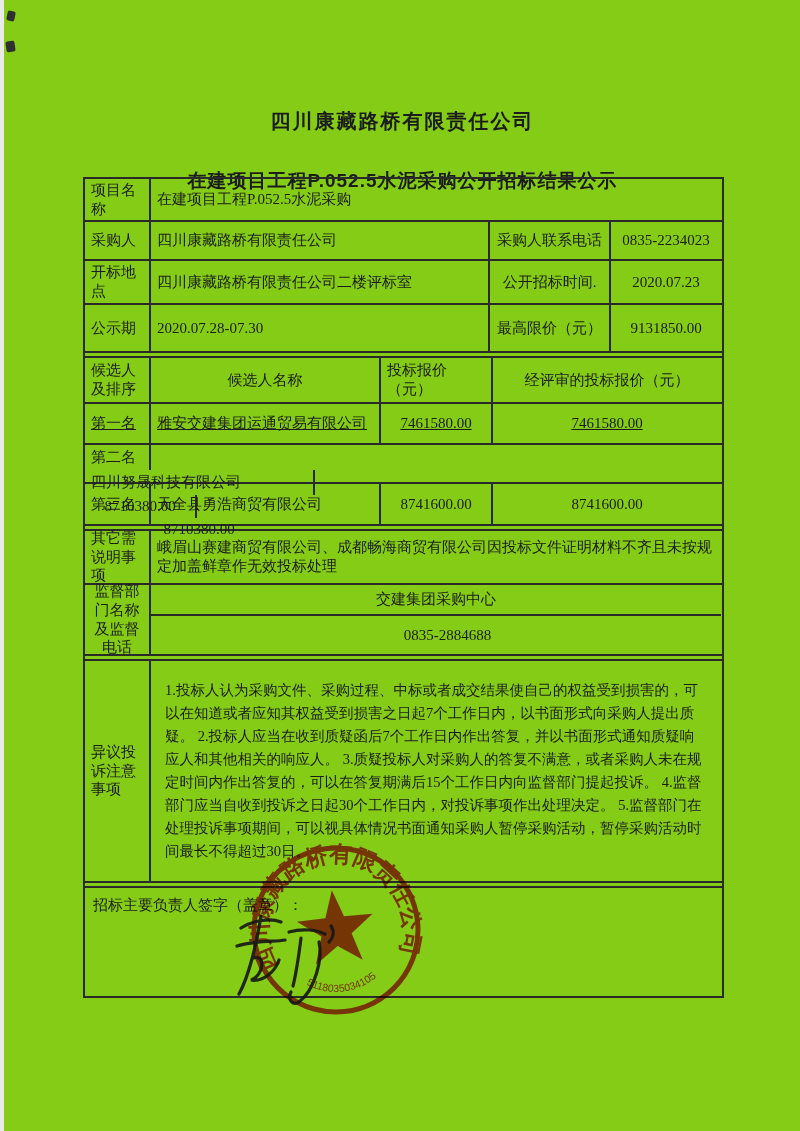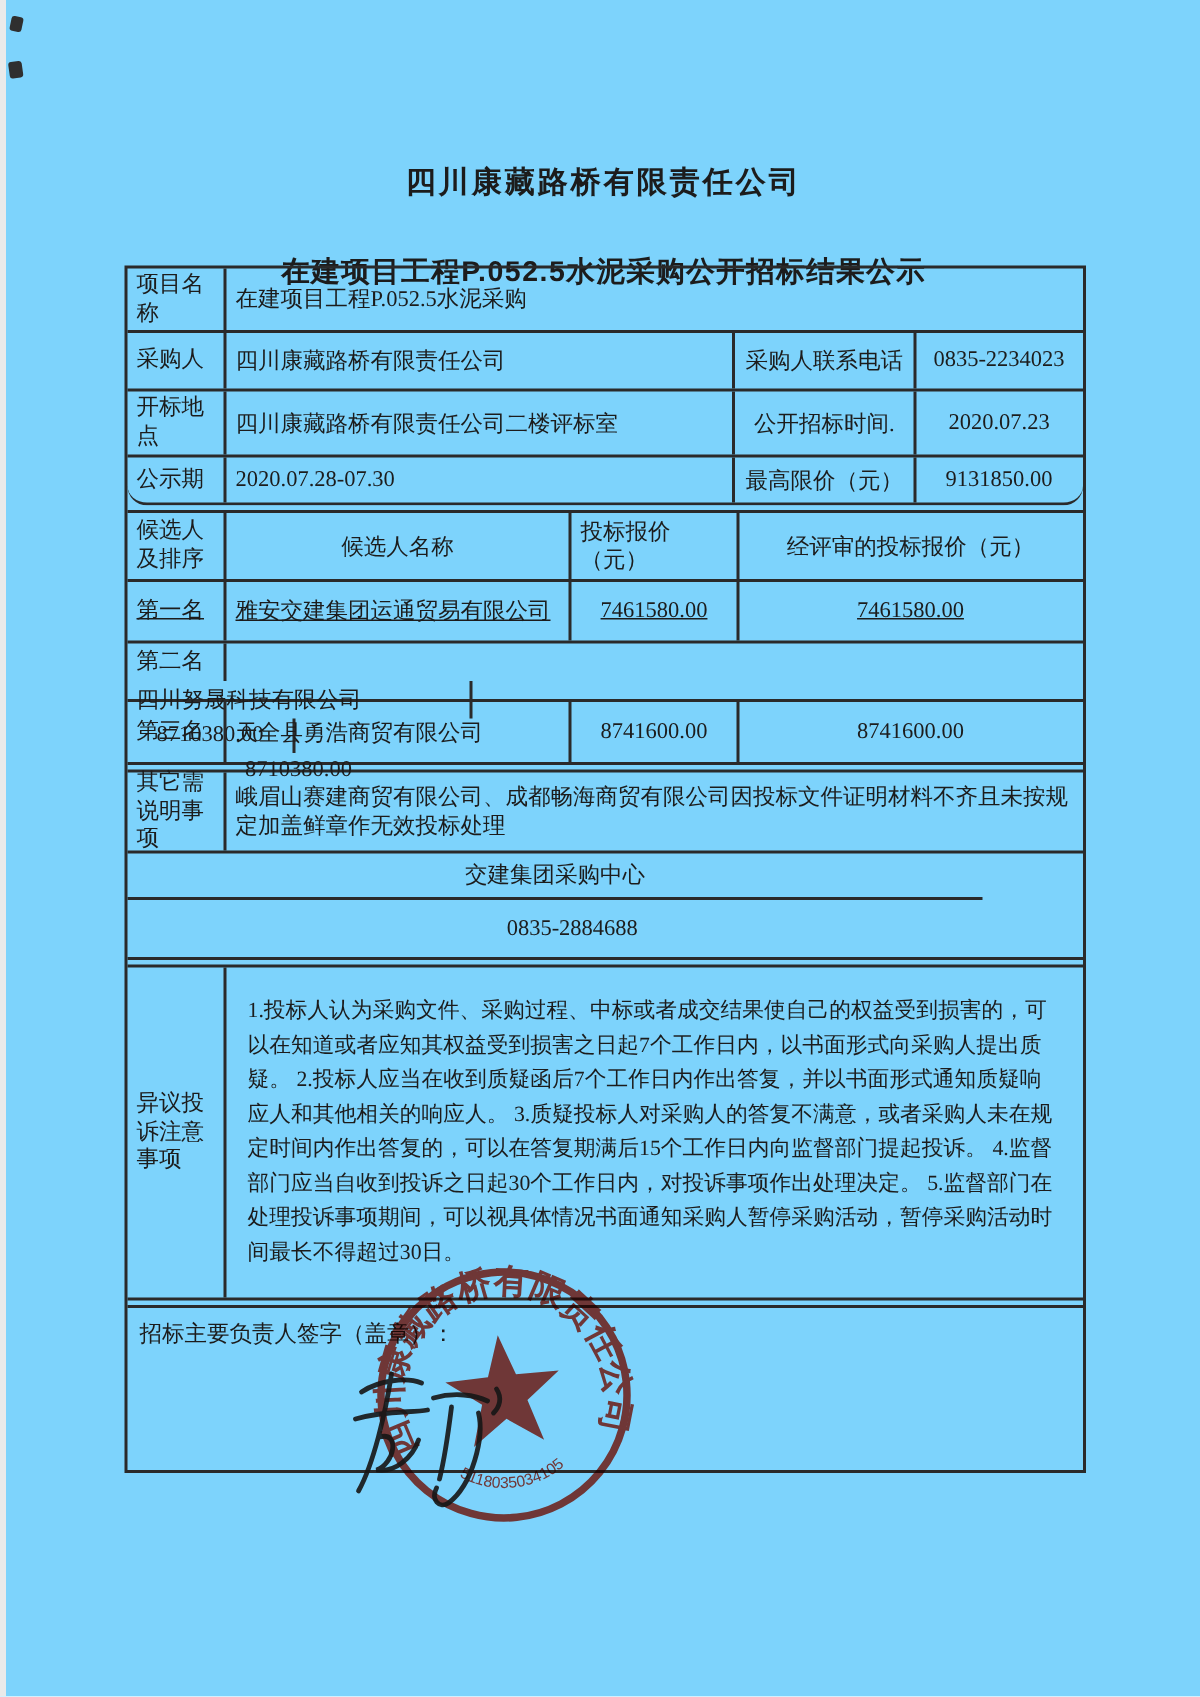--- a/index.html
+++ b/index.html
@@ -5,21 +5,21 @@
   :root{
     --line:#2a2a2a;
     --ink:#1c1c1c;
     --seal:#e03226;
   }
   *{margin:0;padding:0;box-sizing:border-box;}
   html,body{background:#ffffff;}
   .page{
     position:relative;
     width:800px;height:1131px;
-    background:#7dd3fc;
+    background:#84cc16;
     overflow:hidden;
     font-family:"Liberation Serif","DejaVu Serif",serif;
     color:var(--ink);
   }
   .scan-edge{position:absolute;left:0;top:0;width:4px;height:1131px;background:#eaeaea;}
   .speck{position:absolute;background:#2f2f2f;border-radius:2px;}
   .speck.s1{left:7px;top:11px;width:8px;height:10px;transform:rotate(12deg);}
   .speck.s2{left:6px;top:41px;width:9px;height:11px;transform:rotate(-8deg);}
 
   .titles{position:absolute;left:84px;top:108px;width:637px;text-align:center;
@@ -37,21 +37,21 @@
   .seam{height:3px;background:transparent;}
   .row.after-seam{border-top:2px solid var(--line);}
   .c{border-right:2px solid var(--line);display:flex;align-items:center;padding:3px 6px;}
   .c.end{border-right:none;}
   .c.lab{width:66px;line-height:1.25;}
   .c.center{justify-content:center;}
   .c.lab.center{text-align:center;}
   .w-b{width:339px;}  .w-c{width:121px;}  .w-d{width:110px;}
   .w-b2{width:230px;} .w-c2{width:112px;} .w-d2{width:228px;}
   .w-wide{width:570px;}
-  .h-r1{height:43px;} .h-r2{height:39px;} .h-r3{height:44px;} .h-r4{height:32px;border-radius:13px;}
+  .h-r1{height:43px;} .h-r2{height:39px;} .h-r3{height:44px;} .h-r4{height:48px;}
   .h-r5{height:48px;} .h-r6{height:41px;text-decoration:underline;} .h-r7{height:39px;flex-direction:column;} .h-r8{height:42px;}
   .h-r9{height:56px;}
   .h-r10{height:71px;}
   .h-r11{height:224px;}
   .h-r12{height:110px;}
   .sup-col{width:570px;display:flex;flex-direction:column;}
   .sup-cell{flex:0 0 31px;display:flex;align-items:center;justify-content:center;border-bottom:2px solid var(--line);}
   .sup-cell.b{flex:1 1 auto;border-bottom:none;padding-left:23px;}
   .objection-text{display:block;line-height:23px;font-size:14.5px;padding:4px 8px;}
   .sig-cell{position:relative;display:block;padding:8px 8px;}
@@ -133,20 +133,21 @@
     </div>
 
     <div class="seam"></div>
 
     <div class="row h-r9 after-seam">
       <div class="c lab">其它需说明事项</div>
       <div class="c w-wide end center">峨眉山赛建商贸有限公司、成都畅海商贸有限公司因投标文件证明材料不齐且未按规定加盖鲜章作无效投标处理</div>
     </div>
 
     <div class="row h-r10">
+      <div class="c lab center">监督部门名称及监督电话</div>
       <div class="sup-col end">
         <div class="sup-cell">交建集团采购中心</div>
         <div class="sup-cell b">0835-2884688</div>
       </div>
     </div>
 
     <div class="seam"></div>
 
     <div class="row h-r11 after-seam">
       <div class="c lab">异议投诉注意事项</div>

